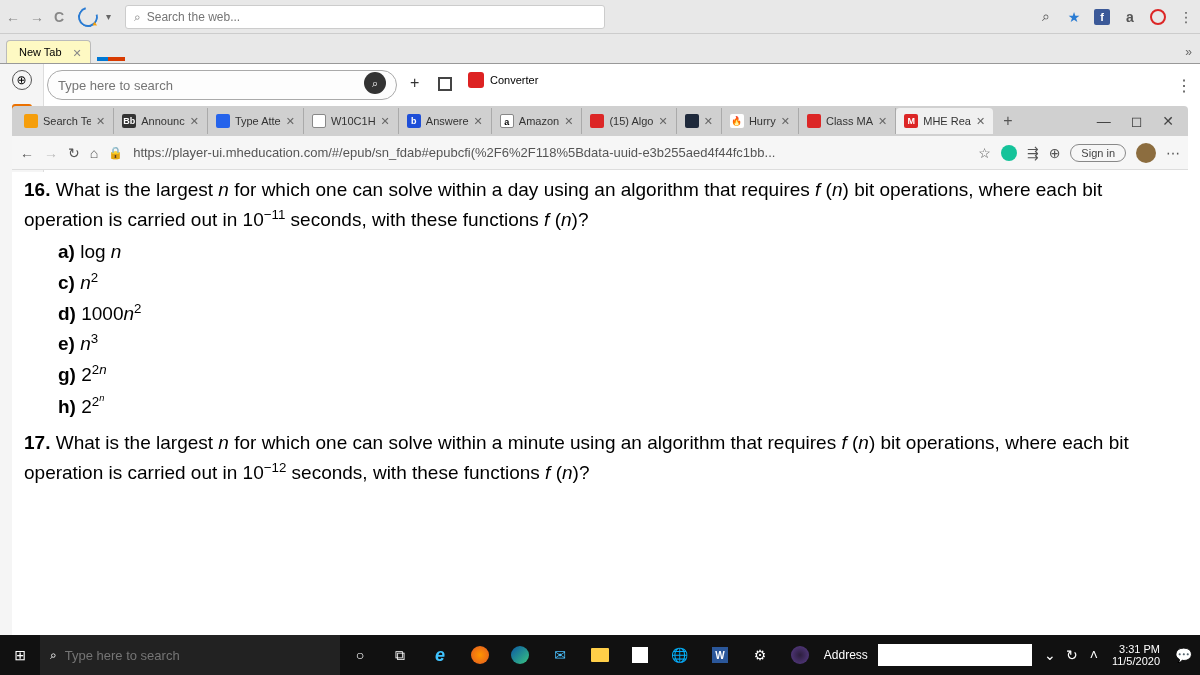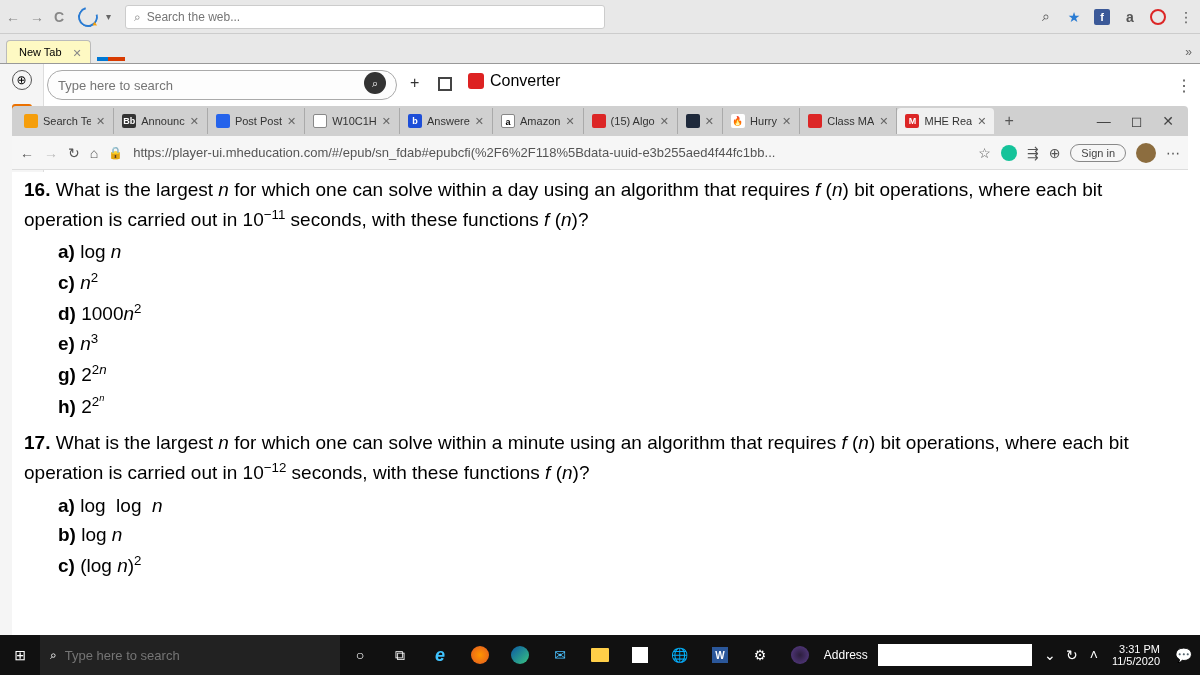--- a/index.html
+++ b/index.html
@@ -22,21 +22,21 @@
 .left-col{position:absolute;left:0;top:64px;width:44px;height:calc(675px - 64px - 40px);background:#f5f5f5;border-right:1px solid #ddd;display:flex;flex-direction:column;align-items:center;padding-top:6px;gap:14px}
 .left-col .blob{width:20px;height:20px;border-radius:50%;display:flex;align-items:center;justify-content:center;font-size:12px}
 
 
 .pill{position:absolute;left:47px;top:70px;width:350px;height:30px;border:1px solid #aaa;border-radius:16px;display:flex;align-items:center;padding:0 10px;background:#fdfdfd}
 .pill input{flex:1;border:none;outline:none;font-size:13px;background:transparent}
 .pill .q{width:22px;height:22px;background:#333;border-radius:50%;color:#fff;font-size:11px;display:flex;align-items:center;justify-content:center}
 .plusbtn{position:absolute;left:410px;top:74px;font-size:16px;color:#333}
 .sqbtn{position:absolute;left:438px;top:77px;width:14px;height:14px;border:2px solid #444}
 
-.converter{position:absolute;left:468px;top:72px;display:flex;align-items:center;gap:6px;font-size:16px}
+.converter{position:absolute;left:468px;top:72px;display:flex;align-items:center;gap:6px;font-size:11px}
 .conv-ic{width:16px;height:16px;background:#d22;border-radius:3px}
 
 .dots-right{position:absolute;right:8px;top:76px;font-size:16px;color:#555}
 
 
 .edge-tabs{position:absolute;left:12px;top:106px;right:12px;height:30px;background:#d0d0d0;display:flex;align-items:center;padding:0 4px;border-radius:4px 4px 0 0}
 .etab{display:flex;align-items:center;gap:5px;padding:0 8px;height:26px;font-size:11px;color:#333;border-right:1px solid #aaa;white-space:nowrap}
 .etab .fav{width:14px;height:14px;border-radius:2px;display:inline-block;flex:0 0 14px}
 .etab .tx{max-width:48px;overflow:hidden;text-overflow:clip}
 .etab .cx{font-size:11px;color:#666}
@@ -132,21 +132,21 @@
       <span class="tx">Search Te</span>
       <span class="cx">✕</span>
     </div>
     <div class="etab">
       <span class="fav" style="background: rgb(51, 51, 51); color: rgb(255, 255, 255); font-size: 9px; font-weight: bold; text-align: center; line-height: 14px;">Bb</span>
       <span class="tx">Announc</span>
       <span class="cx">✕</span>
     </div>
     <div class="etab">
       <span class="fav" style="background: rgb(37, 99, 235);"></span>
-      <span class="tx">Post Post</span>
+      <span class="tx">Type Atte</span>
       <span class="cx">✕</span>
     </div>
     <div class="etab">
       <span class="fav" style="background: rgb(255, 255, 255); border: 1px solid rgb(136, 136, 136);"></span>
       <span class="tx">W10C1H</span>
       <span class="cx">✕</span>
     </div>
     <div class="etab">
       <span class="fav" style="background: rgb(29, 78, 216); color: rgb(255, 255, 255); font-size: 9px; font-weight: bold; text-align: center; line-height: 14px;">b</span>
       <span class="tx">Answere</span>
@@ -214,25 +214,20 @@
     <div><b>c)</b> <span class="ital">n</span><sup>2</sup></div>
     <div><b>d)</b> 1000<span class="ital">n</span><sup>2</sup></div>
     <div><b>e)</b> <span class="ital">n</span><sup>3</sup></div>
     <div><b>g)</b> 2<sup>2<span class="ital">n</span></sup></div>
     <div><b>h)</b> 2<sup>2<sup><span class="ital">n</span></sup></sup></div>
   </div>
   <div class="q" style="margin-top:8px">
     <span class="qnum">17.</span>
     <span>What is the largest </span><span class="ital">n</span><span> for which one can solve within a minute using an algorithm that requires </span><span class="ital">f</span> (<span class="ital">n</span>)<span> bit operations, where each bit operation is carried out in 10</span><sup>−12</sup><span> seconds, with these functions </span><span class="ital">f</span> (<span class="ital">n</span>)?
   </div>
-  <div class="opts">
-    <div><b>a)</b> log&nbsp; log&nbsp; <span class="ital">n</span></div>
-    <div><b>b)</b> log <span class="ital">n</span></div>
-    <div><b>c)</b> (log <span class="ital">n</span>)<sup>2</sup></div>
-  </div>
 </div>
 
 <div class="taskbar">
   <div class="tb-ic">⊞</div>
   <div class="tb-search">
     <span>⌕</span>
     <input placeholder="Type here to search" style="">
   </div>
   <div class="tb-ic">○</div>
   <div class="tb-ic">⧉</div>

